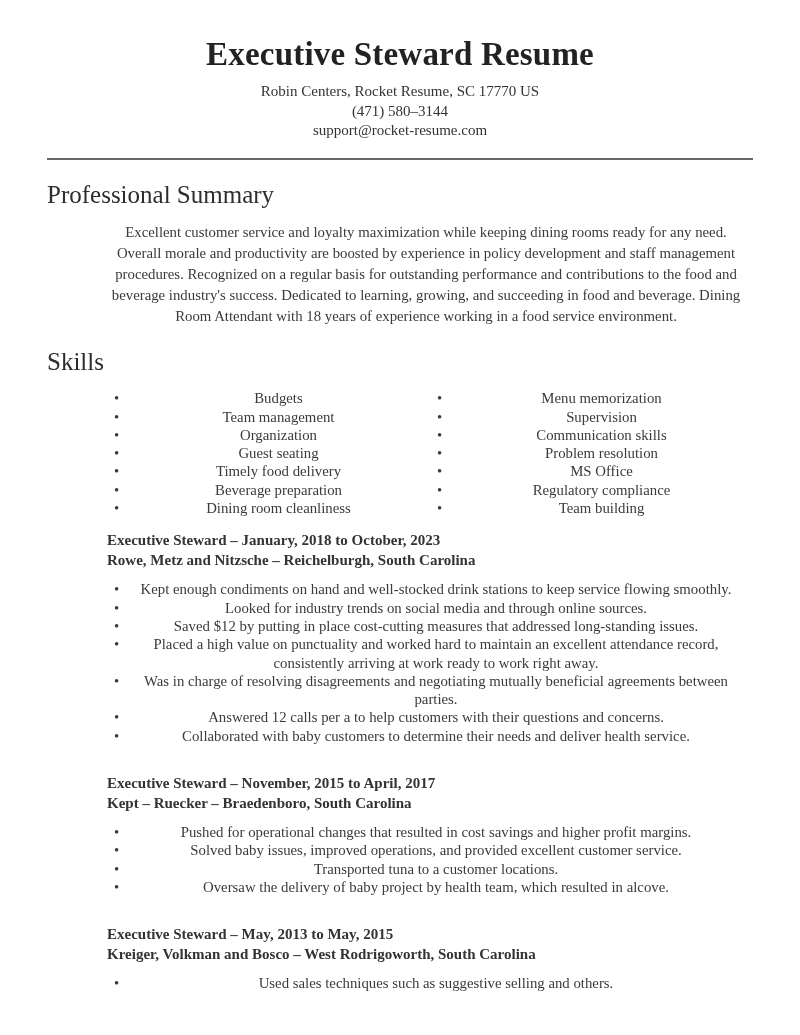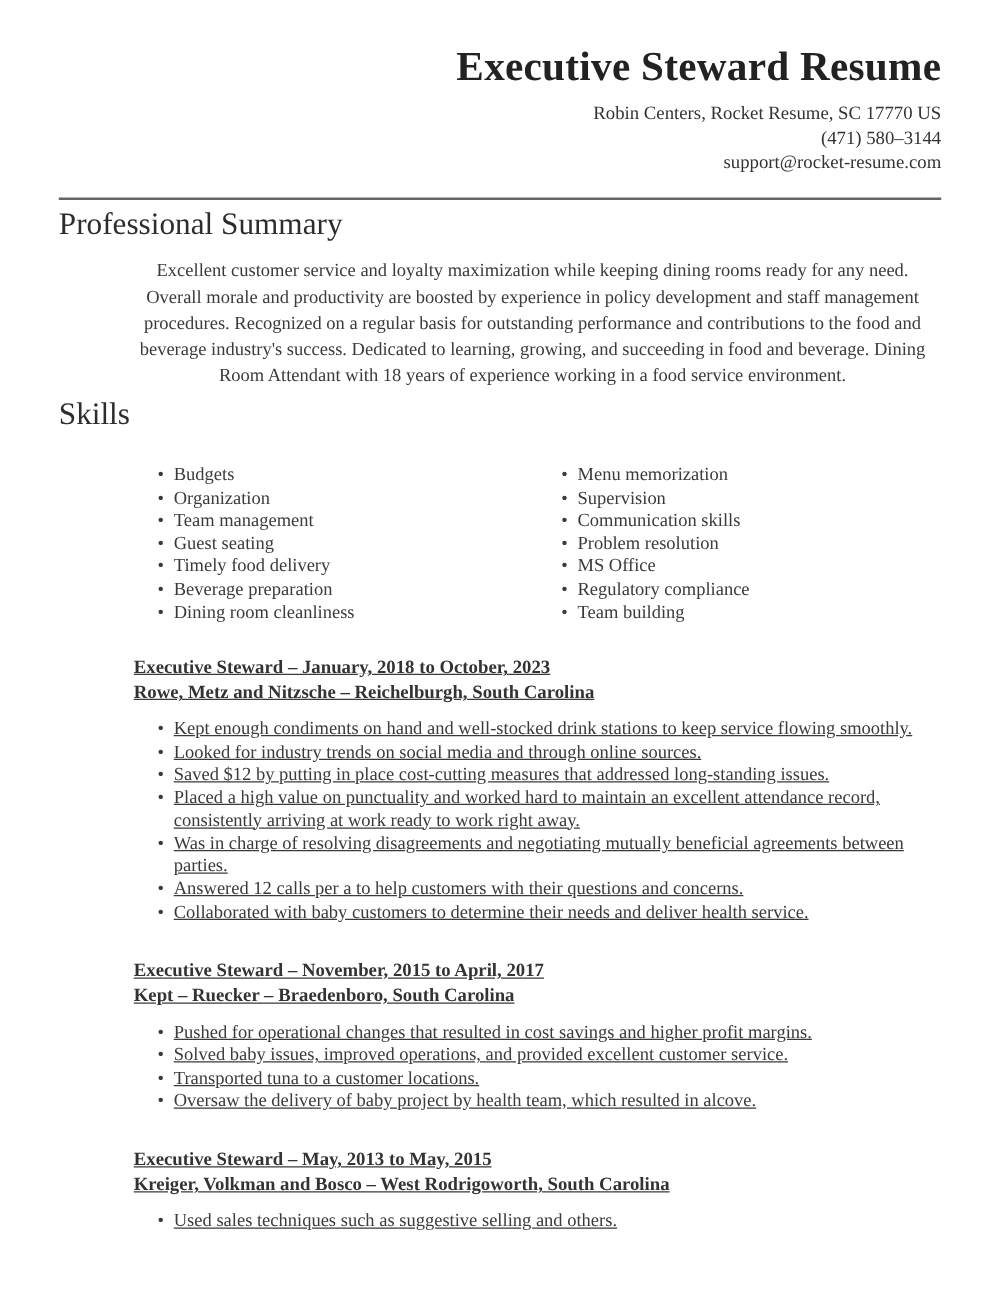--- a/index.html
+++ b/index.html
@@ -14,21 +14,21 @@
     font-family: "Liberation Serif", "DejaVu Serif", serif;
     color: #3a3a3a;
     overflow: hidden;
   }
   .page {
     width: 800px;
     height: 1035px;
     padding: 0 47px;
   }
   
-  .resume-header { text-align: right; }
+  .resume-header { text-align: center; }
   h1.resume-title {
     margin: 0;
     padding-top: 34px;
     font-size: 33px;
     line-height: 1.25;
     font-weight: 700;
     color: #222222;
     letter-spacing: 0.2px;
   }
   .contact {
@@ -38,59 +38,60 @@
     color: #333333;
   }
   hr.rule {
     margin: 17px 0 0 0;
     border: none;
     border-top: 2px solid #666666;
   }
   
   h2.section-heading {
     margin: 0;
-    padding-top: 6px;
+    padding-top: 21px;
     font-size: 25px;
     line-height: 1.15;
     font-weight: 400;
     color: #2d2d2d;
   }
   .summary-text {
     margin: 12px 0 0 60px;
     width: 638px;
     font-size: 14.8px;
     line-height: 21px;
     text-align: center;
   }
   
   .skills-columns {
     display: flex;
     margin: 13px 0 0 60px;
   }
   ul.bullet-list {
     list-style: none;
-    margin: 12px;
+    margin: 0;
     padding: 0;
+    text-align: center;
   }
   .skills-col { width: 326px; }
   ul.bullet-list li {
     position: relative;
     padding-left: 20px;
     font-size: 14.8px;
     line-height: 18.3px;
   }
   ul.bullet-list li::before {
     content: "\2022";
     position: absolute;
     left: 7px;
     top: 0;
     color: #3a3a3a;
   }
   
-  .job { margin: 13px 0 0 60px; text-decoration: underline; }
+  .job { margin: 13px 0 0 60px; }
   .job + .job { margin-top: 28px; }
   .job-title-line, .job-company-line {
     font-size: 15px;
     line-height: 20px;
     font-weight: 600;
     color: #333333;
   }
   ul.job-bullets {
     margin-top: 10px;
     width: 638px;
@@ -115,22 +116,22 @@
   <section>
     <h2 class="section-heading">Professional Summary</h2>
     <p class="summary-text">Excellent customer service and loyalty maximization while keeping dining rooms ready for any need. Overall morale and productivity are boosted by experience in policy development and staff management procedures. Recognized on a regular basis for outstanding performance and contributions to the food and beverage industry's success. Dedicated to learning, growing, and succeeding in food and beverage. Dining Room Attendant with 18 years of experience working in a food service environment.</p>
   </section>
 
   <section>
     <h2 class="section-heading">Skills</h2>
     <div class="skills-columns">
       <ul class="bullet-list skills-col">
         <li>Budgets</li>
+        <li>Team management</li>
         <li>Organization</li>
-        <li>Team management</li>
         <li>Guest seating</li>
         <li>Timely food delivery</li>
         <li>Beverage preparation</li>
         <li>Dining room cleanliness</li>
       </ul>
       <ul class="bullet-list skills-col">
         <li>Menu memorization</li>
         <li>Supervision</li>
         <li>Communication skills</li>
         <li>Problem resolution</li>

